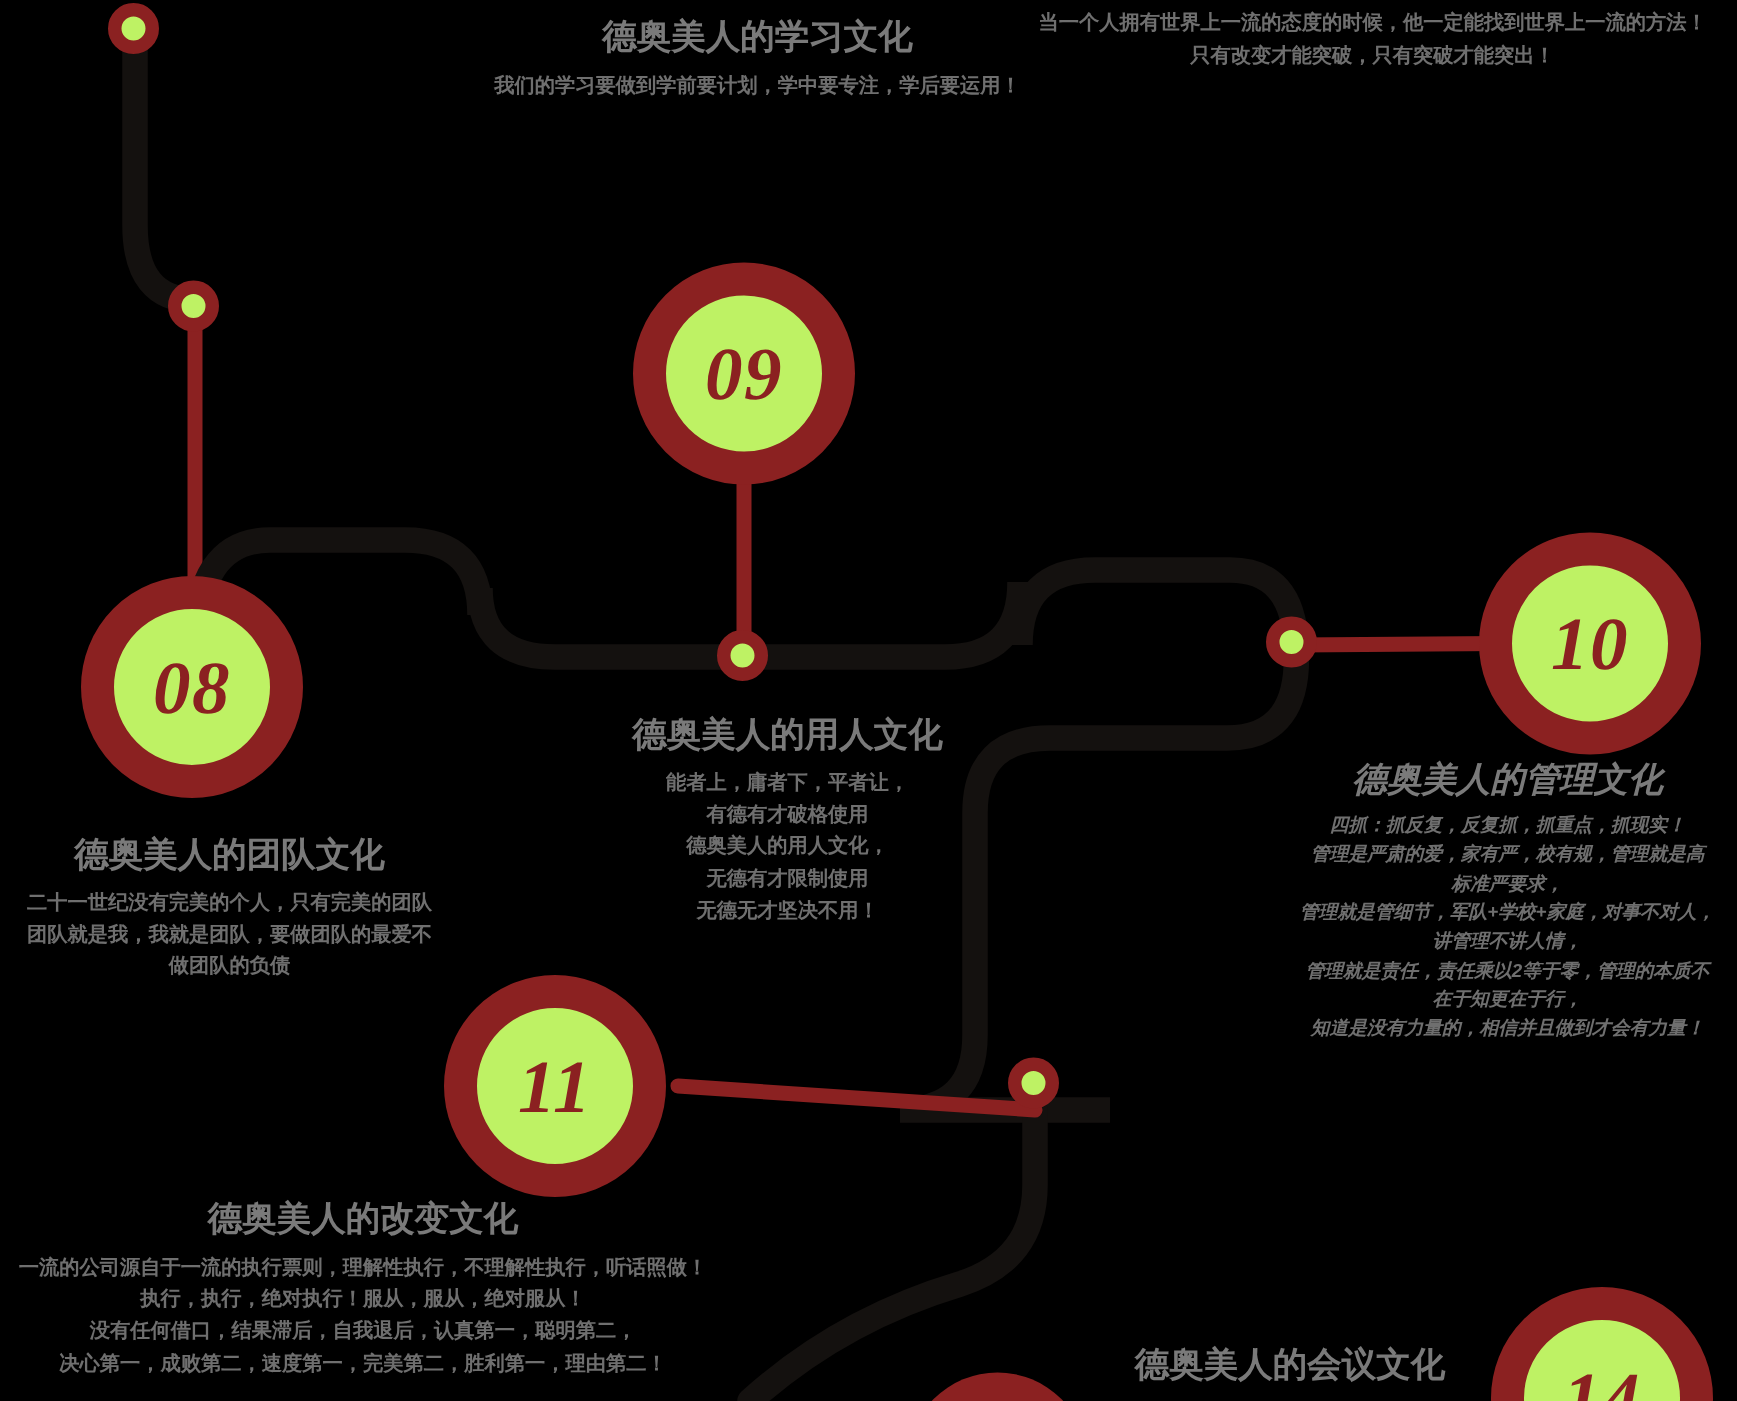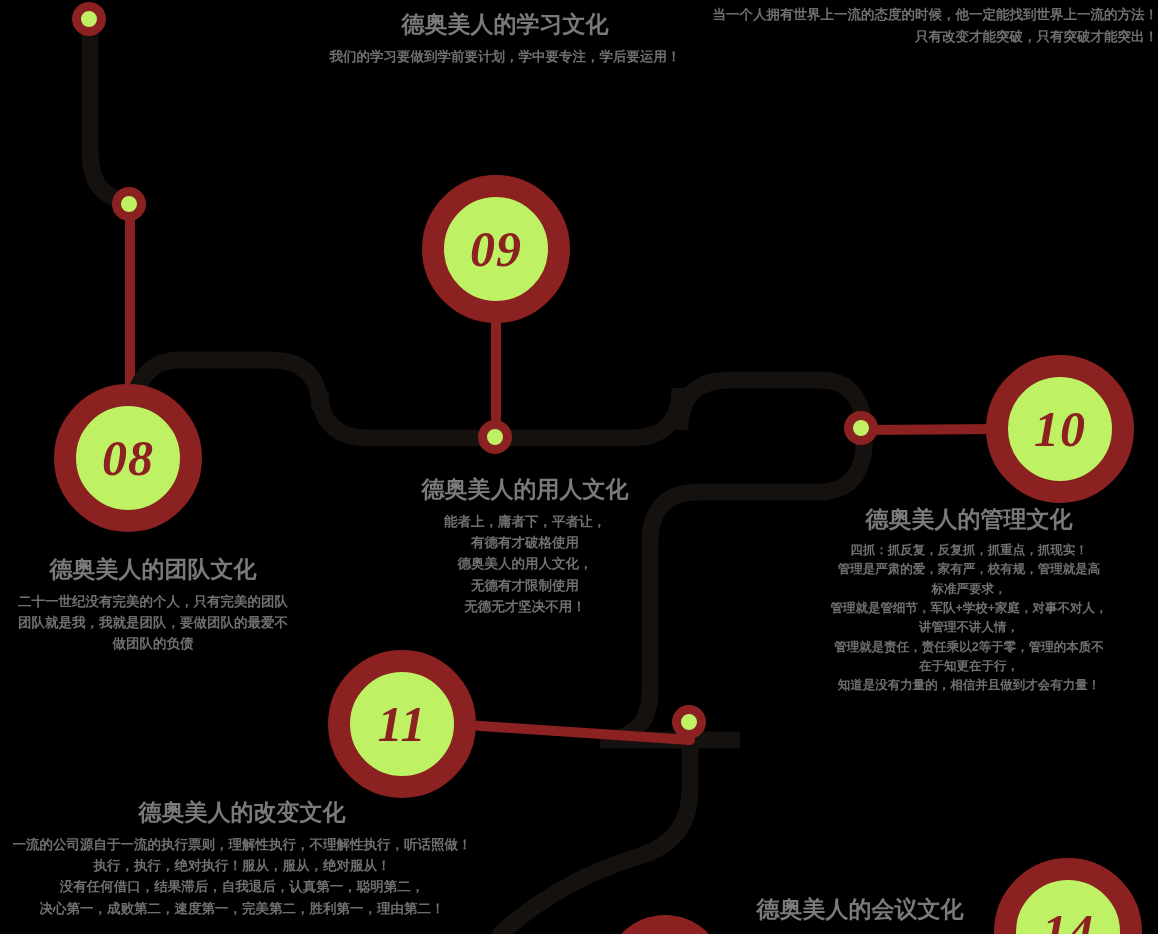--- a/index.html
+++ b/index.html
@@ -76,21 +76,21 @@
   }
   .block .body div { white-space: nowrap; }
   .block.tight .body { font-size: 12.5px; line-height: 1.55; }
   .block .quote {
     color: #6f6f6f;
     font-size: 13.5px;
     font-weight: 700;
     line-height: 1.6;
     margin: 0;
   }
-  .block .quote div { white-space: nowrap; text-align: right; }
+  .block .quote div { white-space: nowrap; }
 </style>
 </head>
 <body>
 
 <div id="stage">
 
   <svg id="pathlayer" viewBox="0 0 1158 934">
 
     <path d="M 90 20
              L 90 150
@@ -146,21 +146,21 @@
   </div>
 
   <div class="node big" style="left:422px; top:175px;">
     <span class="num">09</span>
   </div>
 
   <div class="node big" style="left:986px; top:355px;">
     <span class="num">10</span>
   </div>
 
-  <div class="node big" style="left:328px; top:650px;">
+  <div class="node big" style="left:296px; top:650px;">
     <span class="num">11</span>
   </div>
 
   <div class="node big" style="left:994px; top:858px;">
     <span class="num">14</span>
   </div>
 
   <div class="block" style="left:672px; top:4px; width:486px;">
     <div class="quote">
       <div>当一个人拥有世界上一流的态度的时候，他一定能找到世界上一流的方法！</div>
@@ -188,21 +188,21 @@
     <p class="heading">德奥美人的用人文化</p>
     <div class="body">
       <div>能者上，庸者下，平者让，</div>
       <div>有德有才破格使用</div>
       <div>德奥美人的用人文化，</div>
       <div>无德有才限制使用</div>
       <div>无德无才坚决不用！</div>
     </div>
   </div>
 
-  <div class="block tight" style="left:816px; top:505px; width:306px;">
+  <div class="block tight" style="left:852px; top:505px; width:306px;font-style:italic;">
     <p class="heading">德奥美人的管理文化</p>
     <div class="body">
       <div>四抓：抓反复，反复抓，抓重点，抓现实！</div>
       <div>管理是严肃的爱，家有严，校有规，管理就是高</div>
       <div>标准严要求，</div>
       <div>管理就是管细节，军队+学校+家庭，对事不对人，</div>
       <div>讲管理不讲人情，</div>
       <div>管理就是责任，责任乘以2等于零，管理的本质不</div>
       <div>在于知更在于行，</div>
       <div>知道是没有力量的，相信并且做到才会有力量！</div>

